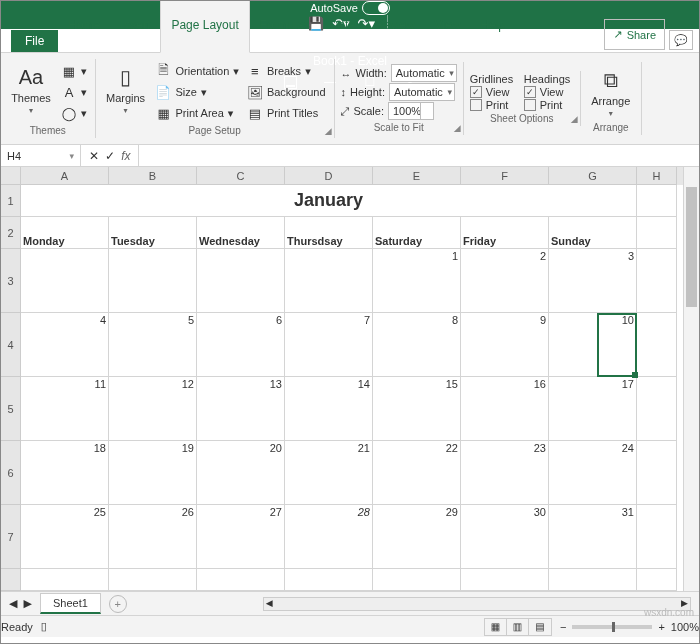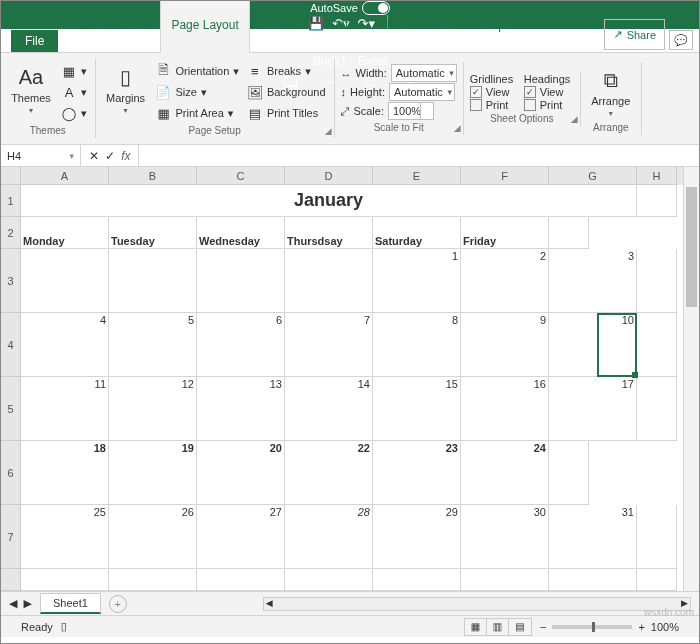--- a/index.html
+++ b/index.html
@@ -67,21 +67,21 @@
 .sel::after{content:"";position:absolute;right:-3px;bottom:-3px;width:6px;height:6px;background:#217346;}
 .vscroll{width:16px;background:#f3f3f3;border-left:1px solid #d4d4d4;position:relative;}
 .vscroll .thumb{position:absolute;left:2px;right:2px;top:20px;height:120px;background:#c1c1c1;}
 .sheet-tabs{height:24px;border-top:1px solid #d4d4d4;display:flex;align-items:center;background:#f3f3f3;}
 .nav-btns{padding:0 8px;color:#888;display:flex;gap:6px;}
 .stab{background:#fff;border:1px solid #ccc;border-bottom:2px solid #217346;padding:3px 12px;}
 .addsheet{width:18px;height:18px;border:1px solid #bbb;border-radius:50%;display:flex;align-items:center;justify-content:center;margin-left:8px;color:#888;}
 .hscroll{flex:1;margin:0 8px;height:14px;background:#eee;border:1px solid #ccc;position:relative;}
 .hscroll::before{content:"◀";position:absolute;left:2px;font-size:9px;}
 .hscroll::after{content:"▶";position:absolute;right:2px;font-size:9px;}
-.statusbar{height:22px;background:#f3f3f3;border-top:1px solid #d4d4d4;display:flex;align-items:center;padding:0 20px;gap:8px;}
+.statusbar{height:22px;background:#f3f3f3;border-top:1px solid #d4d4d4;display:flex;align-items:center;padding:0 0;gap:8px;}
 .statusbar .sp{flex:1;}
 .viewbtns{display:flex;border:1px solid #ccc;}
 .viewbtn{width:22px;height:16px;border-right:1px solid #ccc;display:flex;align-items:center;justify-content:center;font-size:10px;}
 .viewbtn:last-child{border:none;}
 .zoom{display:flex;align-items:center;gap:6px;}
 .zoom-track{width:80px;height:4px;background:#ccc;position:relative;}
 .zoom-track::after{content:"";position:absolute;left:50%;top:-3px;width:3px;height:10px;background:#666;}
 .watermark{position:absolute;right:6px;bottom:26px;font-size:10px;color:#bbb;}
 </style>
 </head>
@@ -275,20 +275,21 @@
           <div class="cell month" style="width: 616px; height: 32px;">January</div>
           <div class="cell" style="width: 40px;"></div>
         </div>
         <div class="crow" style="height: 32px;">
           <div class="cell dayname" style="width: 88px; height: 32px;">Monday</div>
           <div class="cell dayname" style="width: 88px; height: 32px;">Tuesday</div>
           <div class="cell dayname" style="width: 88px; height: 32px;">Wednesday</div>
           <div class="cell dayname" style="width: 88px; height: 32px;">Thursdsay</div>
           <div class="cell dayname" style="width: 88px; height: 32px;">Saturday</div>
           <div class="cell dayname" style="width: 88px; height: 32px;">Friday</div>
+          <div class="cell dayname" style="width: 88px; height: 32px;">Sunday</div>
           <div class="cell" style="width: 40px; height: 32px;"></div>
         </div>
         <div class="crow" style="height: 64px;">
           <div class="cell num" style="width: 88px; height: 64px;"></div>
           <div class="cell num" style="width: 88px; height: 64px;"></div>
           <div class="cell num" style="width: 88px; height: 64px;"></div>
           <div class="cell num" style="width: 88px; height: 64px;"></div>
           <div class="cell num" style="width: 88px; height: 64px;">1</div>
           <div class="cell num" style="width: 88px; height: 64px;">2</div>
           <div class="cell num" style="width: 88px; height: 64px;">3</div>
@@ -307,24 +308,25 @@
         <div class="crow" style="height: 64px;">
           <div class="cell num" style="width: 88px; height: 64px;">11</div>
           <div class="cell num" style="width: 88px; height: 64px;">12</div>
           <div class="cell num" style="width: 88px; height: 64px;">13</div>
           <div class="cell num" style="width: 88px; height: 64px;">14</div>
           <div class="cell num" style="width: 88px; height: 64px;">15</div>
           <div class="cell num" style="width: 88px; height: 64px;">16</div>
           <div class="cell num" style="width: 88px; height: 64px;">17</div>
           <div class="cell" style="width: 40px; height: 64px;"></div>
         </div>
-        <div class="crow" style="height: 64px; font-weight: bold;">
+        <div class="crow" style="height: 64px;">
           <div class="cell num" style="width: 88px; height: 64px;">18</div>
           <div class="cell num" style="width: 88px; height: 64px;">19</div>
           <div class="cell num" style="width: 88px; height: 64px;">20</div>
+          <div class="cell num" style="width: 88px; height: 64px;">21</div>
           <div class="cell num" style="width: 88px; height: 64px;">22</div>
           <div class="cell num" style="width: 88px; height: 64px;">23</div>
           <div class="cell num" style="width: 88px; height: 64px;">24</div>
           <div class="cell" style="width: 40px; height: 64px;"></div>
         </div>
         <div class="crow" style="height: 64px;">
           <div class="cell num" style="width: 88px; height: 64px;">25</div>
           <div class="cell num" style="width: 88px; height: 64px;">26</div>
           <div class="cell num" style="width: 88px; height: 64px;">27</div>
           <div class="cell num" style="width: 88px; height: 64px; font-style: italic;">28</div>

